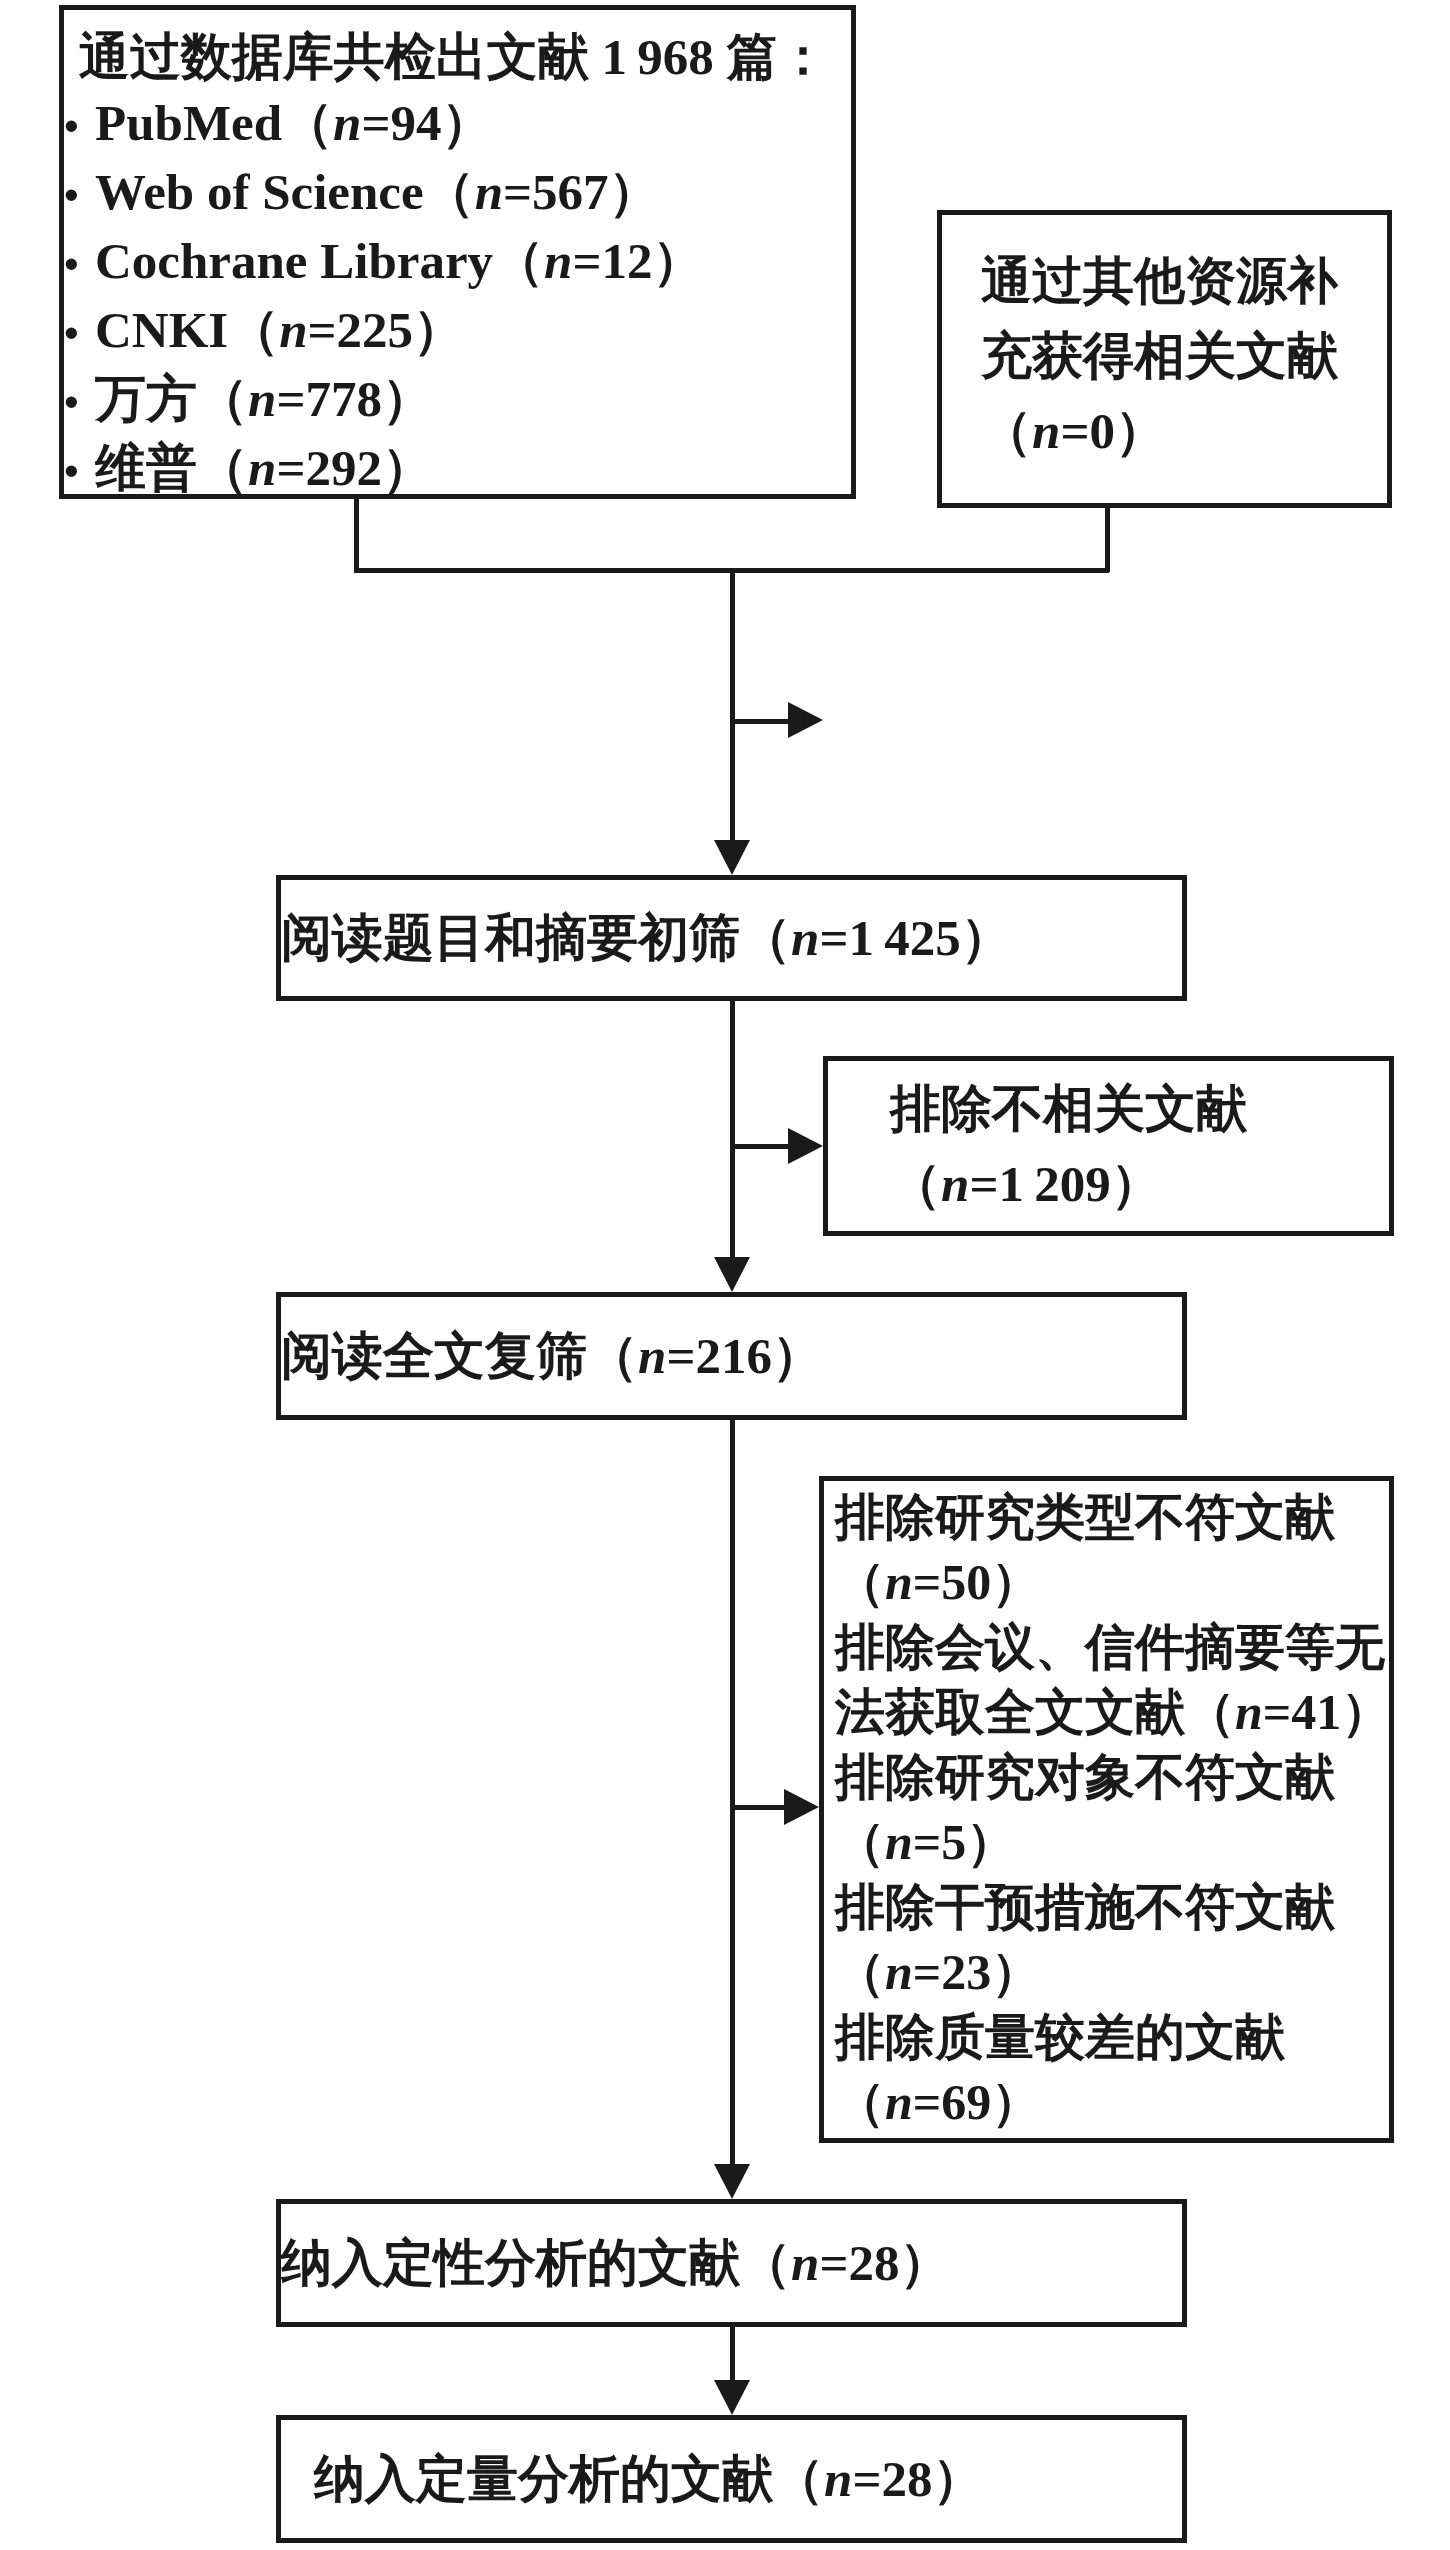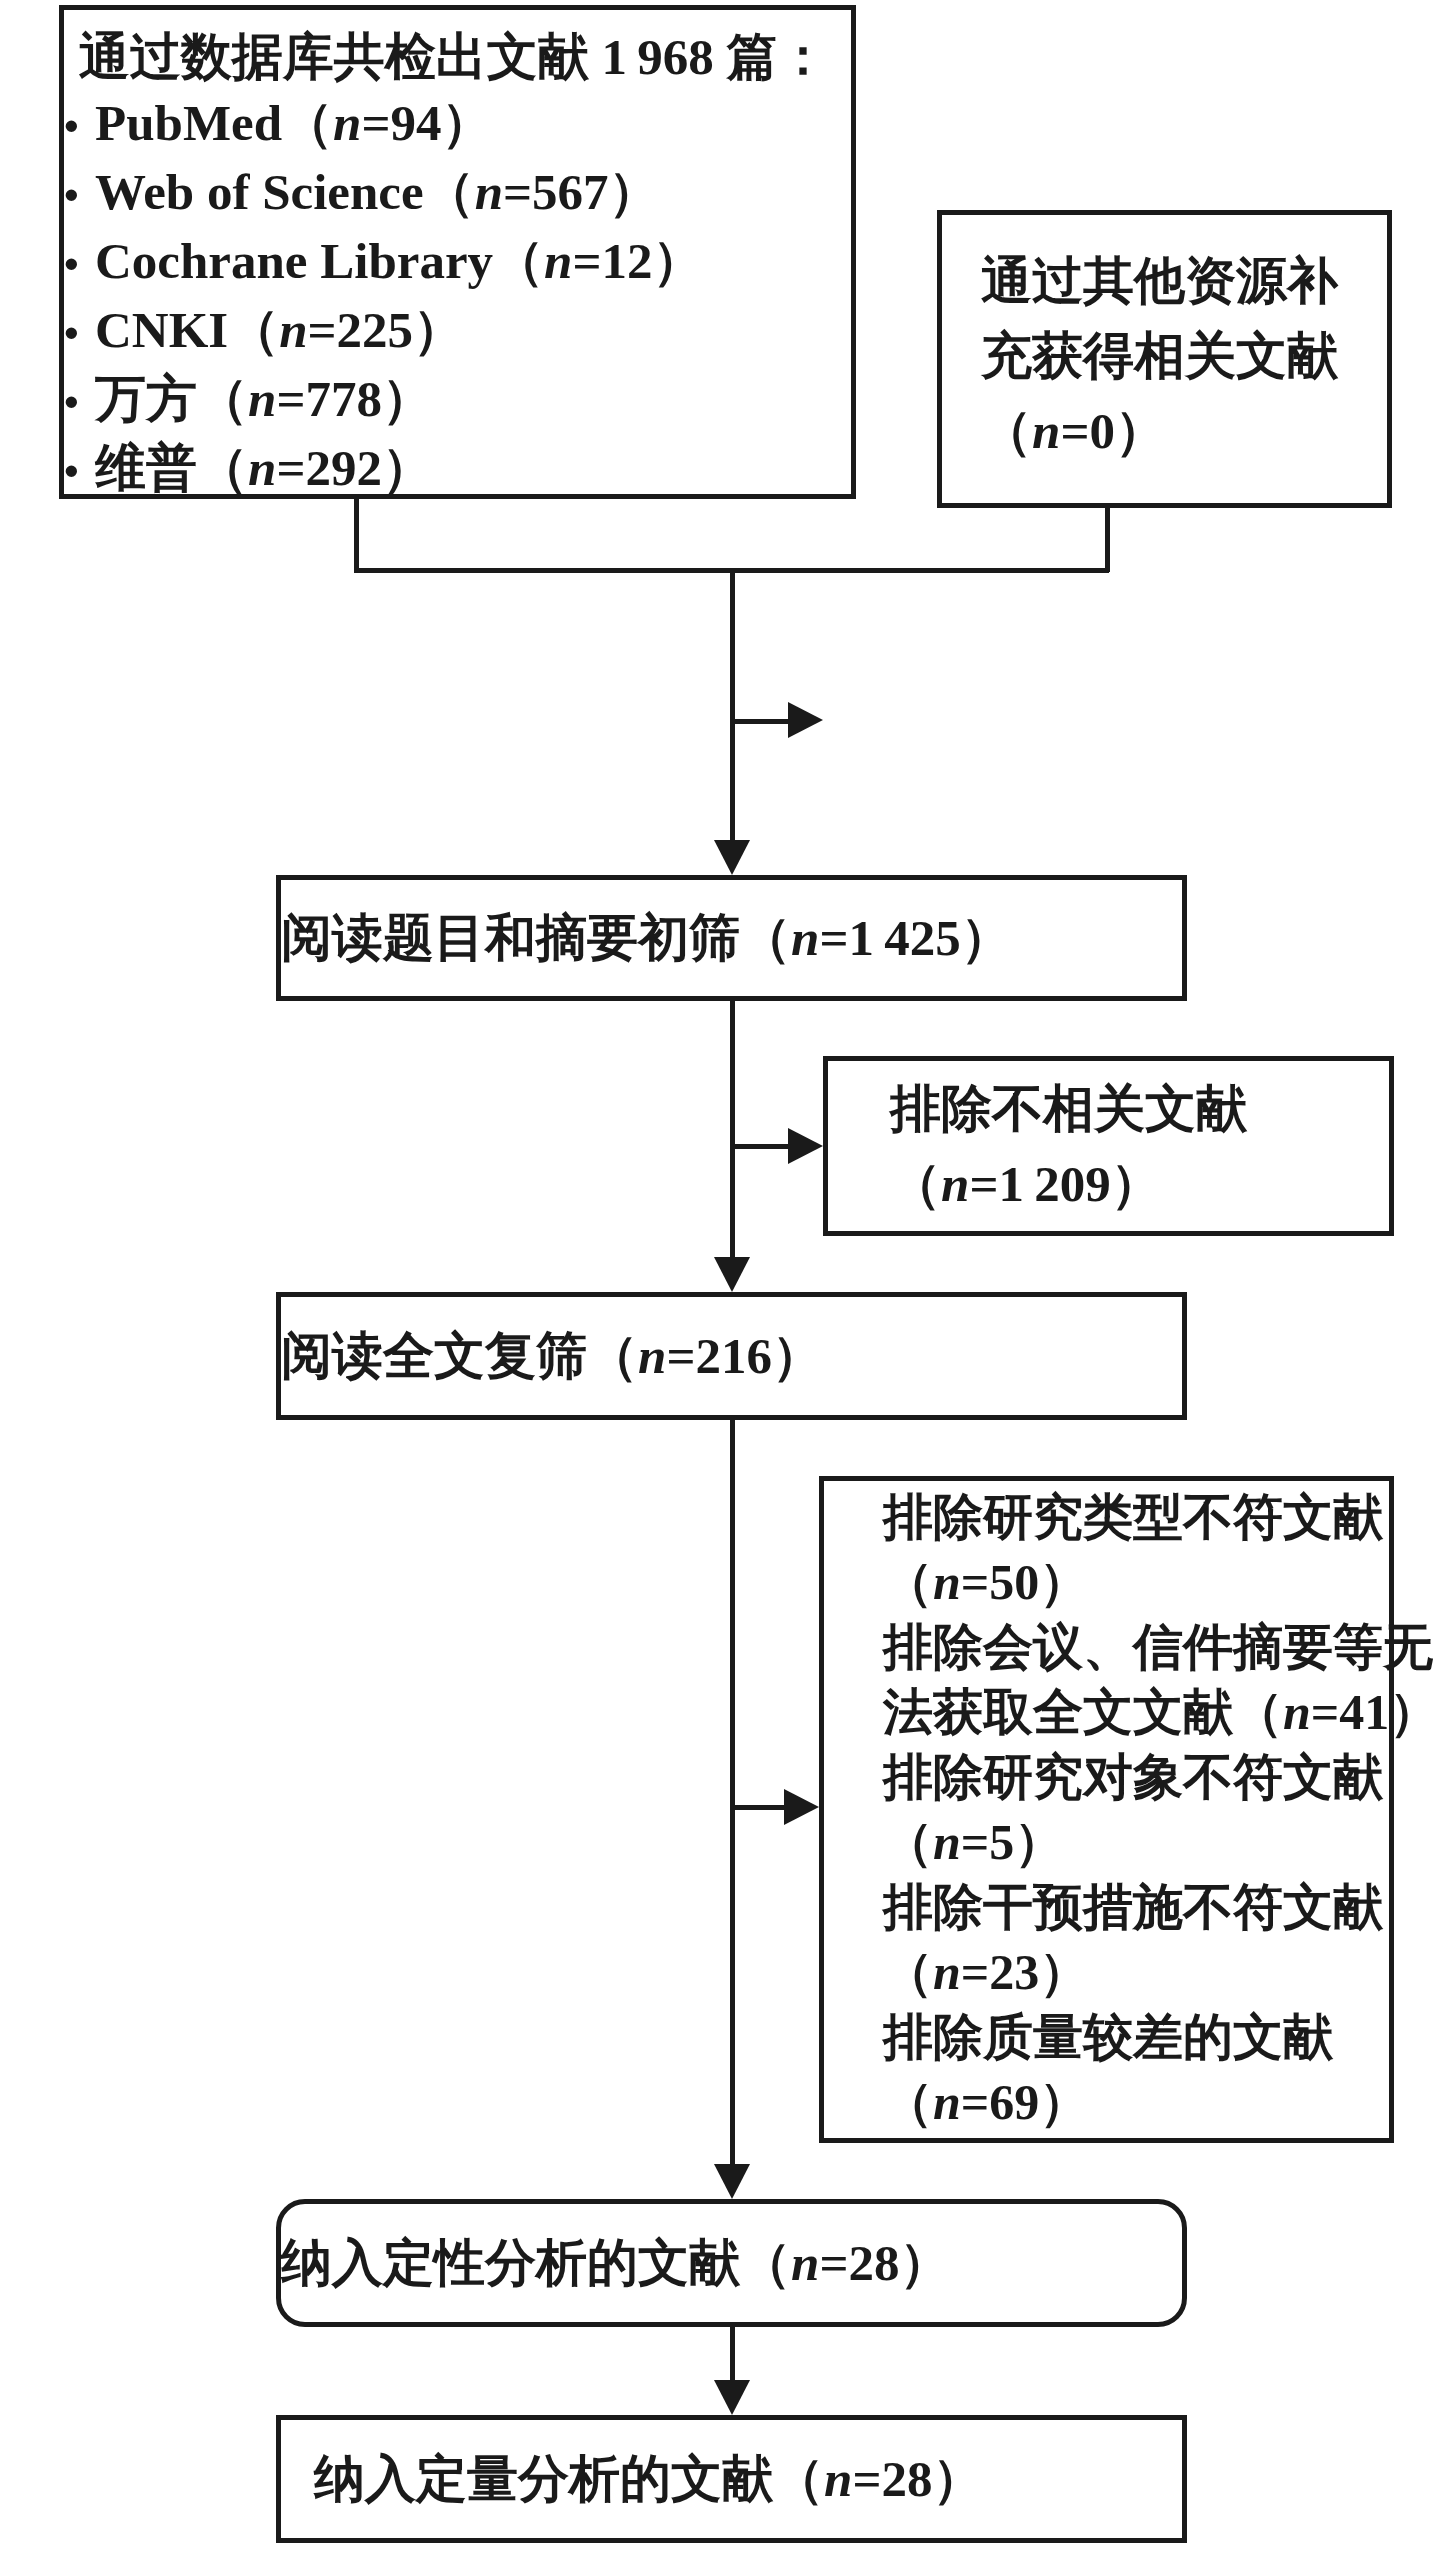--- a/index.html
+++ b/index.html
@@ -47,27 +47,27 @@
   .src-item .bullet { display: inline-block; width: 31px; font-size: 42px; }
   
   .box-other { left: 937px; top: 210px; width: 455px; height: 298px; }
   .other-lines { padding: 29px 0 0 39px; line-height: 75px; }
   
   .box-dedup { left: 823px; top: 633px; width: 571px; height: 180px; }
   .dedup-lines { padding: 11px 0 0 72px; line-height: 75px; }
   
   .box-screen1 { left: 276px; top: 875px;  width: 911px; height: 126px; }
   .box-screen2 { left: 276px; top: 1292px; width: 911px; height: 128px; }
-  .box-final1  { left: 276px; top: 2199px; width: 911px; height: 128px; border-radius: 29px; }
+  .box-final1  { left: 276px; top: 2199px; width: 911px; height: 128px; }
   .box-final2  { left: 276px; top: 2415px; width: 911px; height: 128px; padding-left: 33px; }
   
   .box-excl1 { left: 823px; top: 1056px; width: 571px; height: 180px; }
   .excl1-lines { padding: 11px 0 0 42px; line-height: 75px; margin-left: 20px; }
   
-  .box-excl2 { left: 819px; top: 1476px; width: 575px; height: 667px; font-size: 50px; padding-left: 48px; }
+  .box-excl2 { left: 819px; top: 1476px; width: 575px; height: 667px; font-size: 50px; }
   .excl2-lines { padding: 3.7px 5.5px 0 11px; line-height: 65px; white-space: nowrap; }
   i { font-style: italic; }
 </style>
 </head>
 <body>
 
 <div class="canvas">
 
   <div class="box box-sources">
     <div class="src-title">通过数据库共检出文献 1 968 篇：</div>

